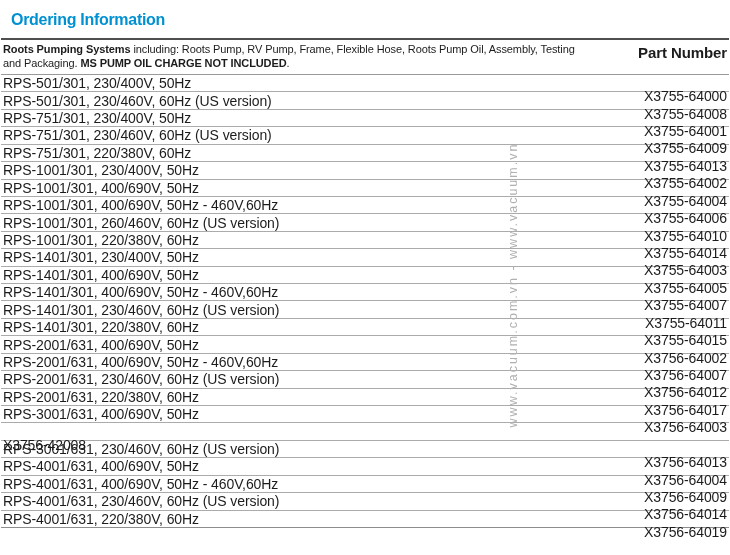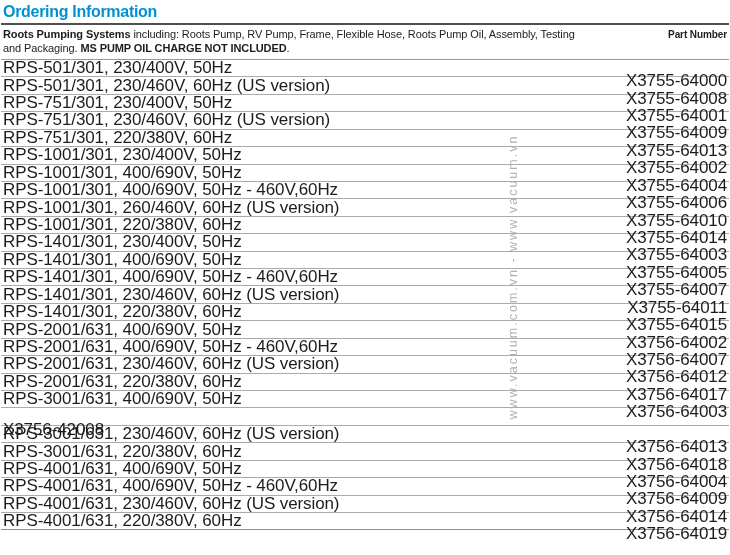--- a/index.html
+++ b/index.html
@@ -6,46 +6,46 @@
   body {
     width: 730px; height: 555px;
     background: #ffffff;
     font-family: "Liberation Sans", sans-serif;
     color: #1c1c1c;
     overflow: hidden;
     position: relative;
   }
   .page { position: relative; width: 728px; height: 555px; padding: 0 1px; box-sizing: content-box; }
   .title {
-    margin: 0;
+    margin: 8px;
     padding: 3px 0 0 2px;
     height: 22px;
     box-sizing: border-box;
     font-size: 16px;
     font-weight: bold;
     letter-spacing: -0.3px;
     color: #0091d2;
   }
   .table { border-top: 2px solid #4f4f4f; margin-top: 1px; }
   .thead {
     position: relative;
     border-bottom: 1px solid #999999;
     padding: 3px 0 4px 2px;
   }
   .desc-header { font-size: 11px; line-height: 13.5px; width: 575px; letter-spacing: -0.1px; }
   .b { font-weight: bold; }
-  .pn-header { position: absolute; top: 4px; right: 2px; font-size: 10px; letter-spacing: -0.1px; }
+  .pn-header { position: absolute; top: 4px; right: 2px; font-size: 15px; letter-spacing: -0.1px; }
   .row {
     display: flex;
     justify-content: space-between;
     align-items: center;
     height: 17.43px;
     box-sizing: border-box;
     border-bottom: 1px solid #ababab;
-    font-size: 17px;
+    font-size: 14px;
     letter-spacing: -0.1px;
     padding: 0 2px;
     white-space: nowrap;
   }
   .row:last-child { border-bottom: 1.5px solid #8d8d8d; }
   .row .pn { text-align: right; margin-top: 26px; }
   .watermark {
     position: absolute;
     left: 513px; top: 277px;
     transform: translate(-50%, -50%) rotate(-90deg);
@@ -151,24 +151,20 @@
     <span class="pn">X3756-64003</span>
   </div>
         <div class="row">
     <span class="pn">X3756-42008</span>
   </div>
         <div class="row">
     <span class="desc">RPS-3001/631, 230/460V, 60Hz (US version)</span>
     <span class="pn">X3756-64013</span>
   </div>
         <div class="row">
-    <span class="desc">RPS-3001/631, 220/380V, 60Hz</span>
-    <span class="pn">X3756-64018</span>
-  </div>
-        <div class="row">
     <span class="desc">RPS-4001/631, 400/690V, 50Hz</span>
     <span class="pn">X3756-64004</span>
   </div>
         <div class="row">
     <span class="desc">RPS-4001/631, 400/690V, 50Hz - 460V,60Hz</span>
     <span class="pn">X3756-64009</span>
   </div>
         <div class="row">
     <span class="desc">RPS-4001/631, 230/460V, 60Hz (US version)</span>
     <span class="pn">X3756-64014</span>

